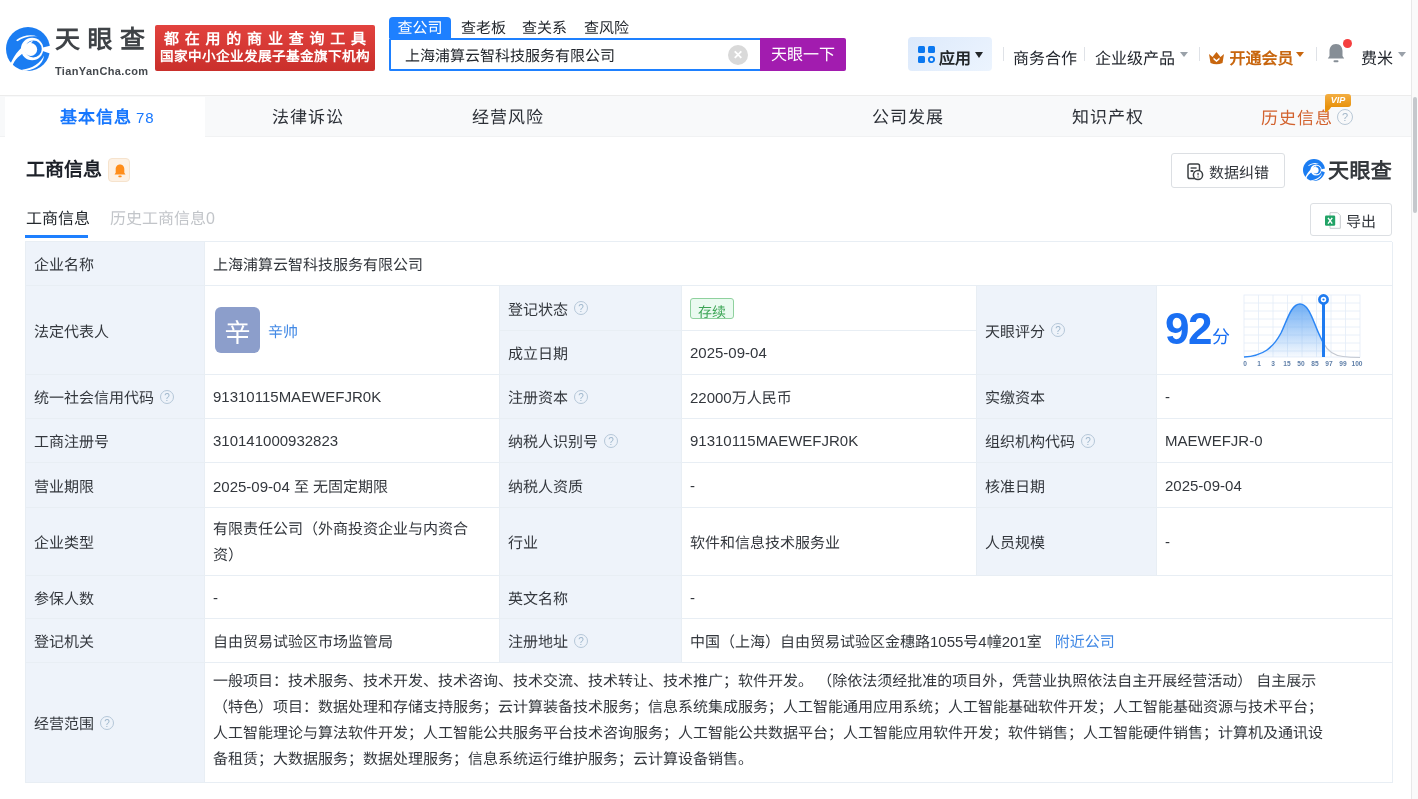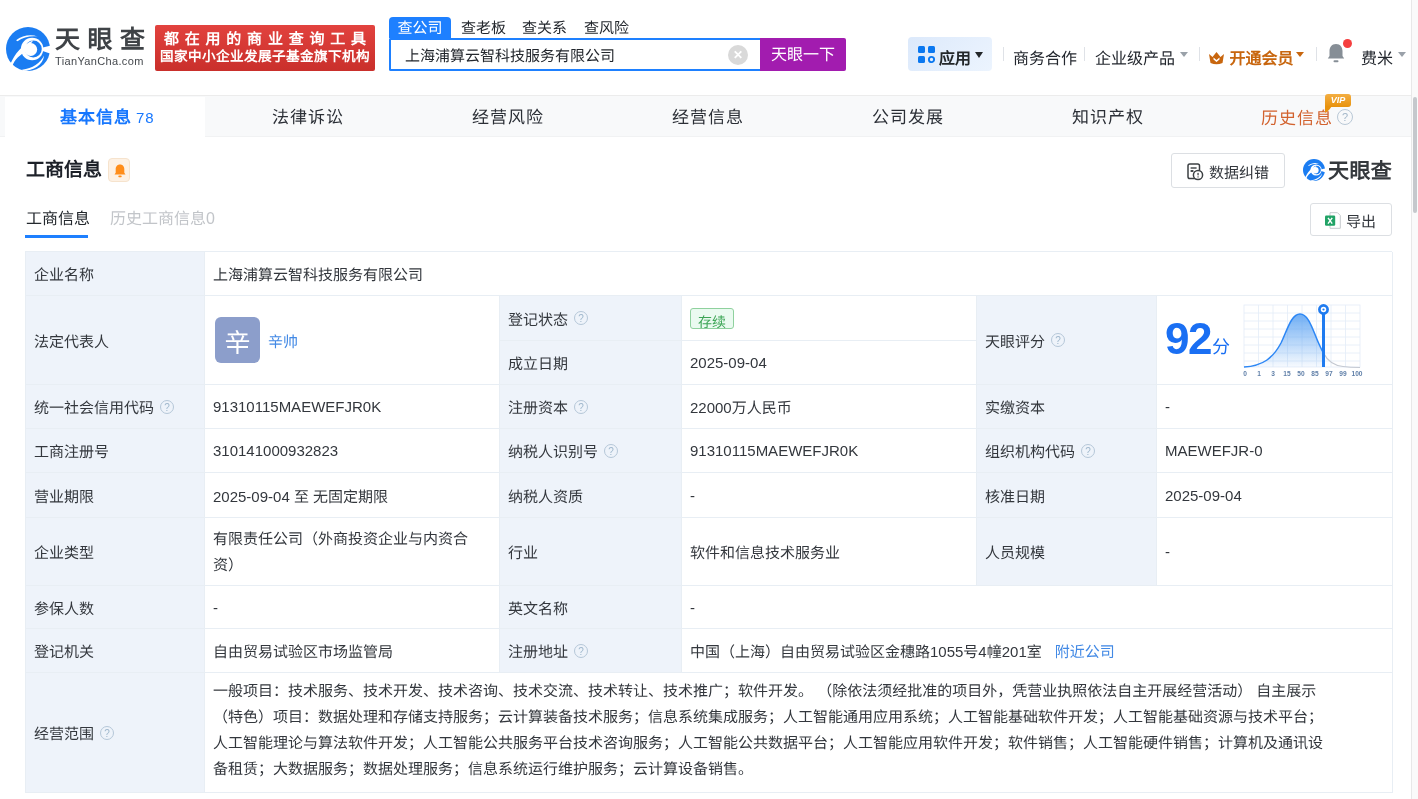--- a/index.html
+++ b/index.html
@@ -5,21 +5,21 @@
 <style>
 * { margin:0; padding:0; box-sizing:border-box; }
 html,body { width:1418px; height:799px; overflow:hidden; background:#fff;
   font-family:"Liberation Sans", sans-serif; -webkit-font-smoothing:antialiased; }
 .abs { position:absolute; }
 #page { position:relative; width:1418px; height:799px; }
 
 
 #hdr { position:absolute; left:0; top:0; width:1411px; height:96px; background:#fff; }
 #logoTxt { position:absolute; left:55px; top:26px; font-size:25px; font-weight:700; color:#3f4347; letter-spacing:7.5px; line-height:26px;}
-#logoSub { position:absolute; left:55px; top:55px; font-size:11px; font-weight:400; color:#45494e; letter-spacing:0.35px; }
+#logoSub { position:absolute; left:55px; top:65px; font-size:11px; font-weight:700; color:#45494e; letter-spacing:0.35px; }
 #redBox { position:absolute; left:155px; top:25px; width:220px; height:46px; border-radius:2px;
   background:linear-gradient(180deg,#e2423e,#c92f2b); color:#fff; text-align:center; }
 #redBox .l1 { margin-top:5px; font-size:15px; font-weight:700; letter-spacing:5.8px; line-height:18px; white-space:nowrap; text-indent:5.8px;}
 #redBox .l2 { font-size:13.6px; font-weight:700; letter-spacing:0.4px; line-height:18px; white-space:nowrap;}
 
 
 #stabs { position:absolute; left:389px; top:17px; height:21px; }
 .stab { display:inline-block; vertical-align:top; height:21px; line-height:21px; font-size:15px; color:#23272d; }
 .stab.on { background:#1e80ff; color:#fff; width:62px; text-align:center; border-radius:4px 4px 0 0; }
 #searchBox { position:absolute; left:389px; top:38px; width:371px; height:33px; background:#fff;
@@ -61,21 +61,21 @@
 #fixBtn span { position:absolute; left:37px; top:7px; font-size:15px; color:#33373d; }
 #brand { position:absolute; left:1303px; top:159px; }
 #brandTxt { position:absolute; left:1328px; top:154px; font-size:21px; font-weight:700; color:#35393d; letter-spacing:0.4px;}
 .subtab1 { position:absolute; left:26px; top:205px; font-size:16px; color:#24292e; }
 .subtab2 { position:absolute; left:110px; top:205px; font-size:16px; color:#c2c5c9; }
 #subUnderline { position:absolute; left:25px; top:235px; width:63px; height:3px; background:#1e80ff; }
 #exportBtn { position:absolute; left:1310px; top:203px; width:82px; height:33px; border:1px solid #dcdfe3; border-radius:3px; background:#fff; }
 #exportBtn span { position:absolute; left:35px; top:6px; font-size:15px; color:#33373d; }
 
 
-#tbl { position:absolute; left:25px; top:251px; width:1367px;
+#tbl { position:absolute; left:25px; top:241px; width:1367px;
   display:grid;
   grid-template-columns:179px 295px 182px 295px 180px 236px;
   grid-template-rows:44px 45px 44px 44px 44px 45px 68px 43px 44px 120px;
   border:1px solid #e8eef4; border-bottom:none; border-right:none;
   font-size:15px; color:#33373d; }
 #tbl > div { border-right:1px solid #e8eef4; border-bottom:1px solid #e8eef4;
   display:flex; align-items:center; padding:2px 8px; background:#fff; min-width:0;}
 #tbl > div.lb { background:#eef3fa; }
 .qi { display:inline-block; width:14px; height:14px; margin-left:6px; border-radius:50%; border:1px solid #b5c7d8;
   color:#9fb7cc; font-size:10px; line-height:13px; text-align:center; flex:none; }
@@ -155,21 +155,20 @@
     <div id="redDot"></div>
     <div class="hmenu" style="left:1361px;">费米</div>
     <span class="gcar" style="left:1398px; top:52px;"></span>
   </div>
 
   <div id="nav">
     <div class="white"></div>
     <div class="t1">基本信息<span>78</span></div>
     <div class="navtab" style="left:408px;">经营风险</div>
     <div class="navtab" style="left:208px;">法律诉讼</div>
-    <div class="navtab" style="left:608px;">经营信息</div>
     <div class="navtab" style="left:808px;">公司发展</div>
     <div class="navtab" style="left:1008px;">知识产权</div>
   </div>
   <div id="histTab">历史信息</div>
   <div id="histQ">?</div>
   <div id="vipBadge">VIP</div>
 
   <div id="secTitle">工商信息</div>
   <div id="bellChip">
     <svg class="abs" style="left:4.5px; top:4.5px;" width="12" height="14" viewBox="0 0 12 14">

